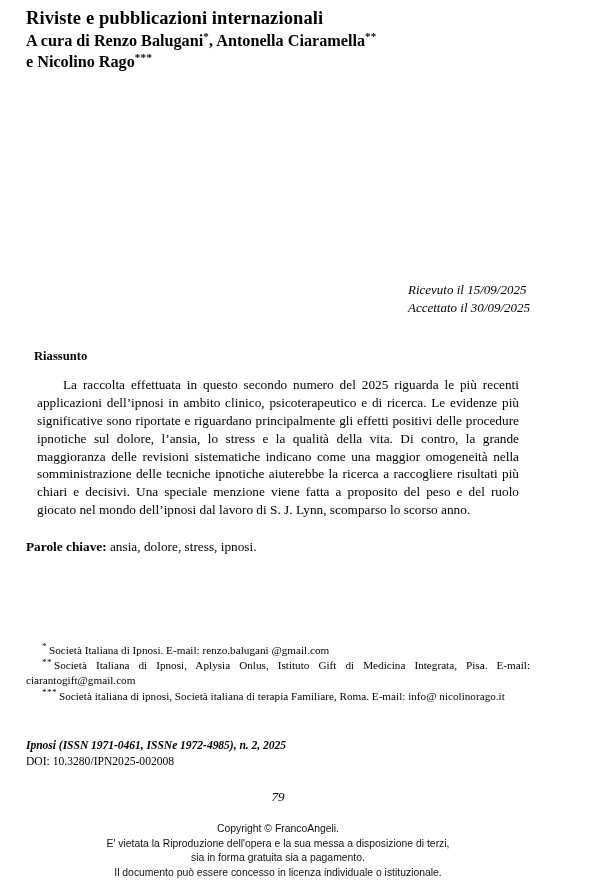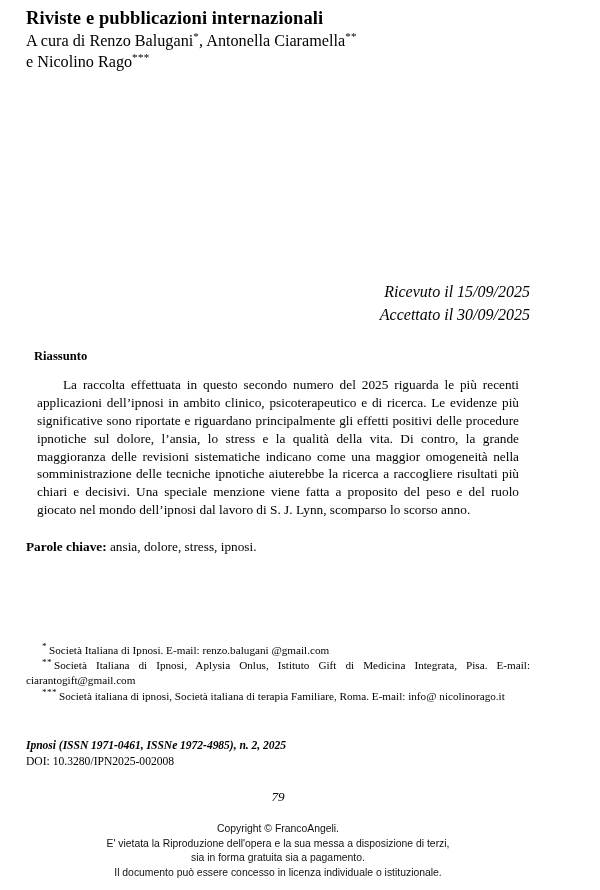--- a/index.html
+++ b/index.html
@@ -28,37 +28,37 @@
     font-size: 18.5px;
     font-weight: bold;
     line-height: 1.18;
     letter-spacing: 0.1px;
     margin: 0 0 1px 0;
   }
   .byline {
     font-size: 16.2px;
     line-height: 1.30;
     margin: 0;
-    font-weight: normal;
+    font-weight: bold;
   }
   .byline sup {
     font-size: 0.68em;
     vertical-align: super;
     line-height: 0;
     letter-spacing: 0.3px;
   }
 
   
   .dates {
     position: absolute;
     right: 26px;
     top: 281px;
-    text-align: right;
+    text-align: left;
     font-style: italic;
-    font-size: 16px;
+    font-size: 13px;
     line-height: 1.42;
   }
   .dates div { white-space: nowrap; }
 
   
   .abstract-block {
     position: absolute;
     left: 26px;
     right: 26px;
     top: 349px;

